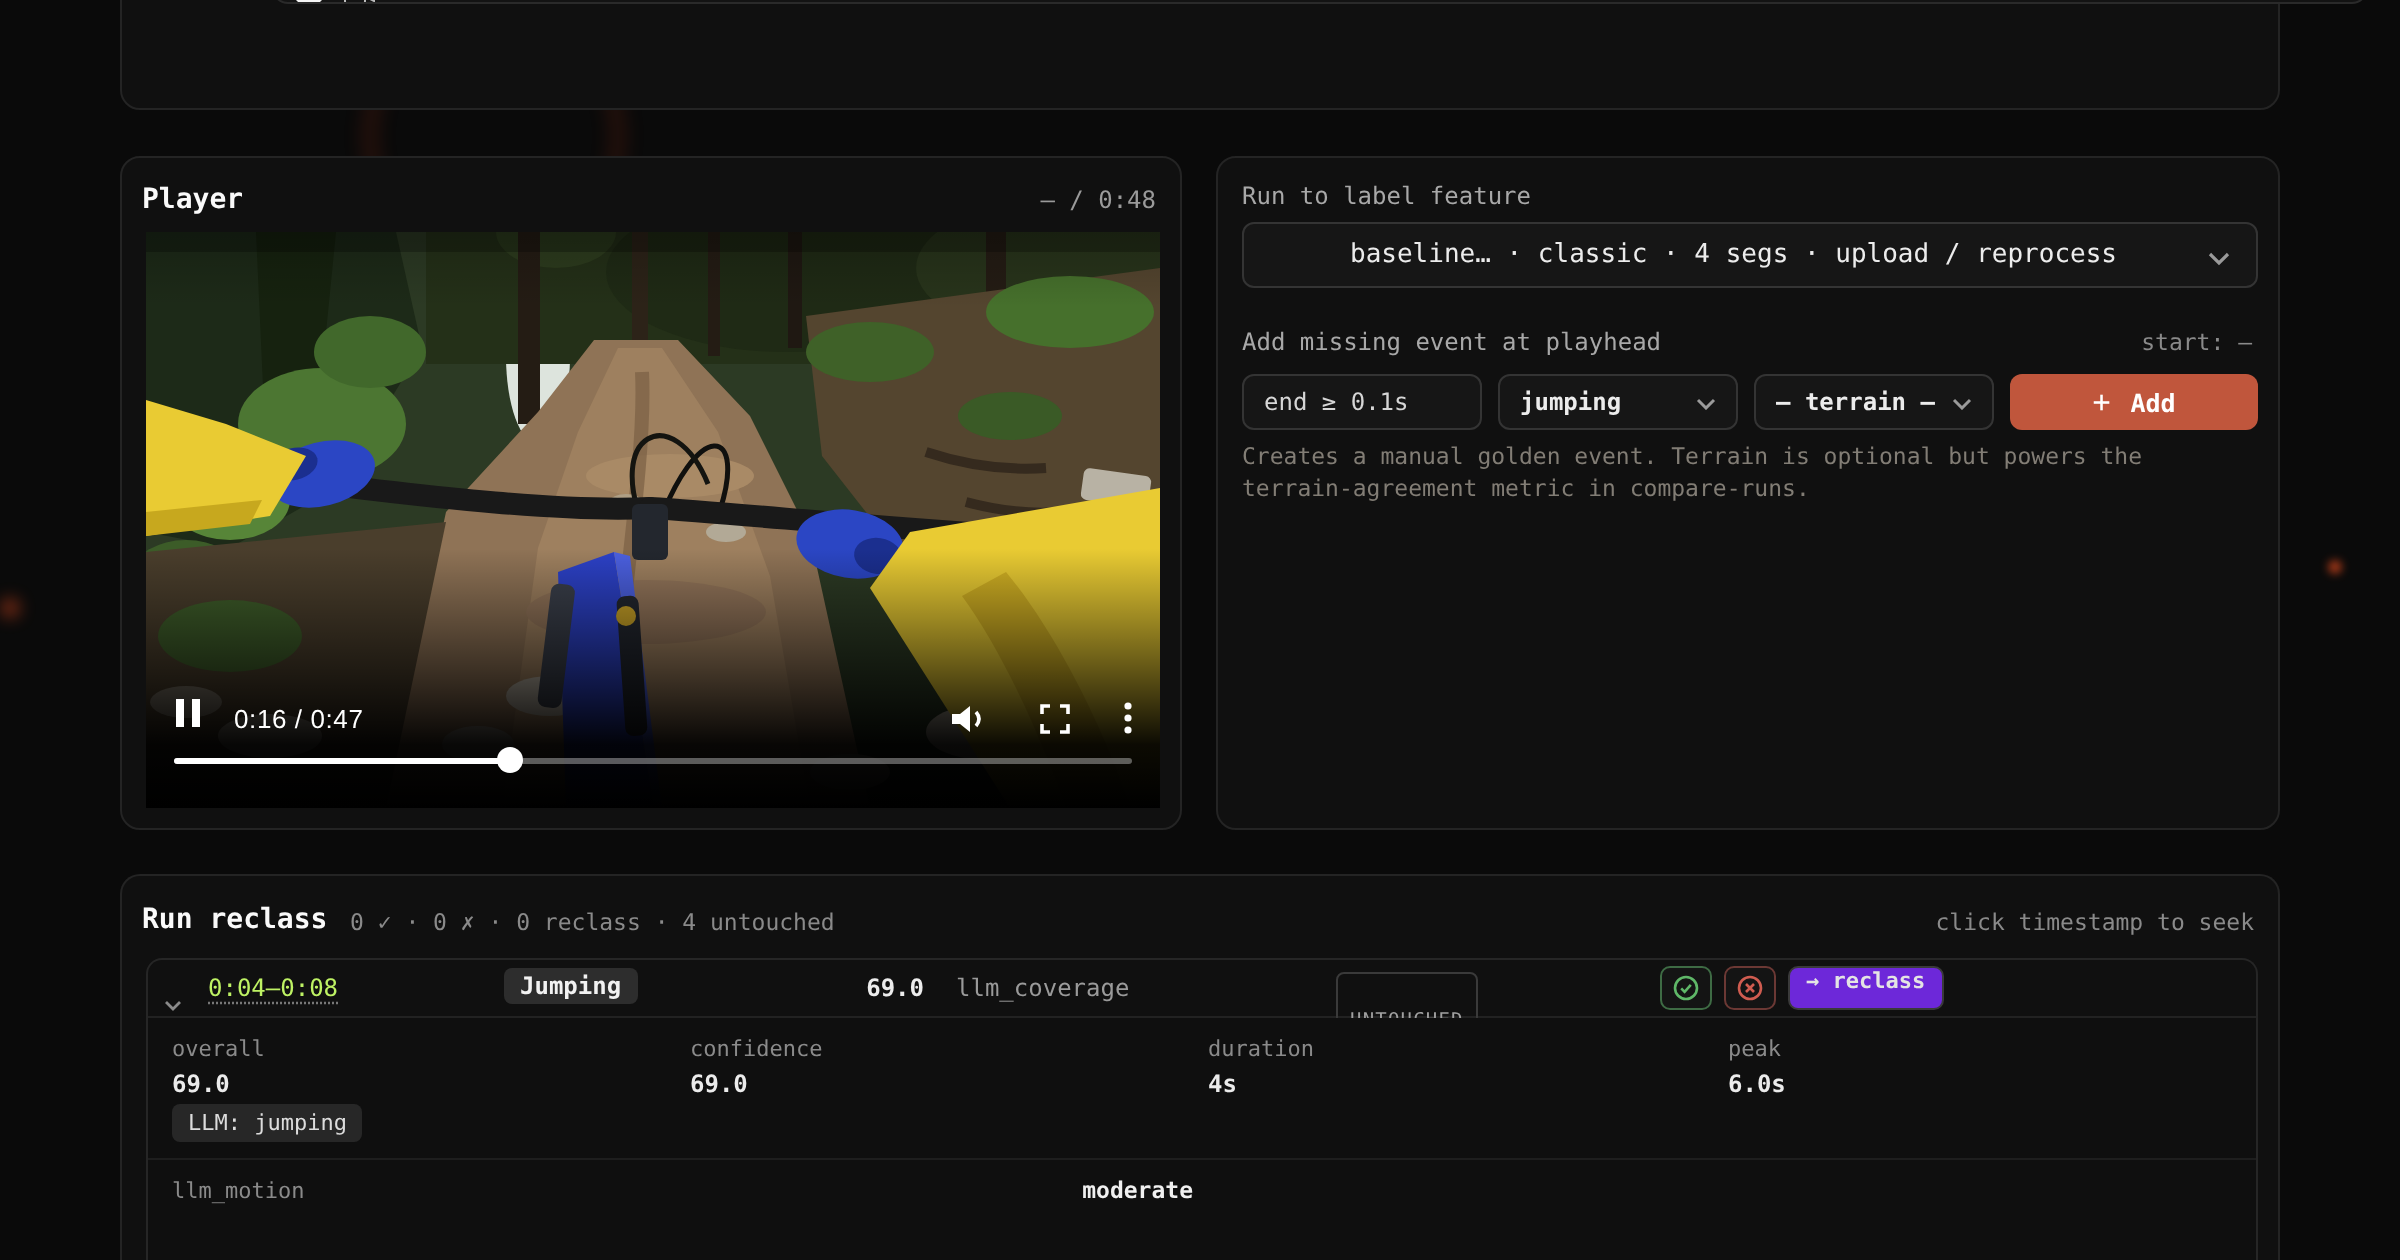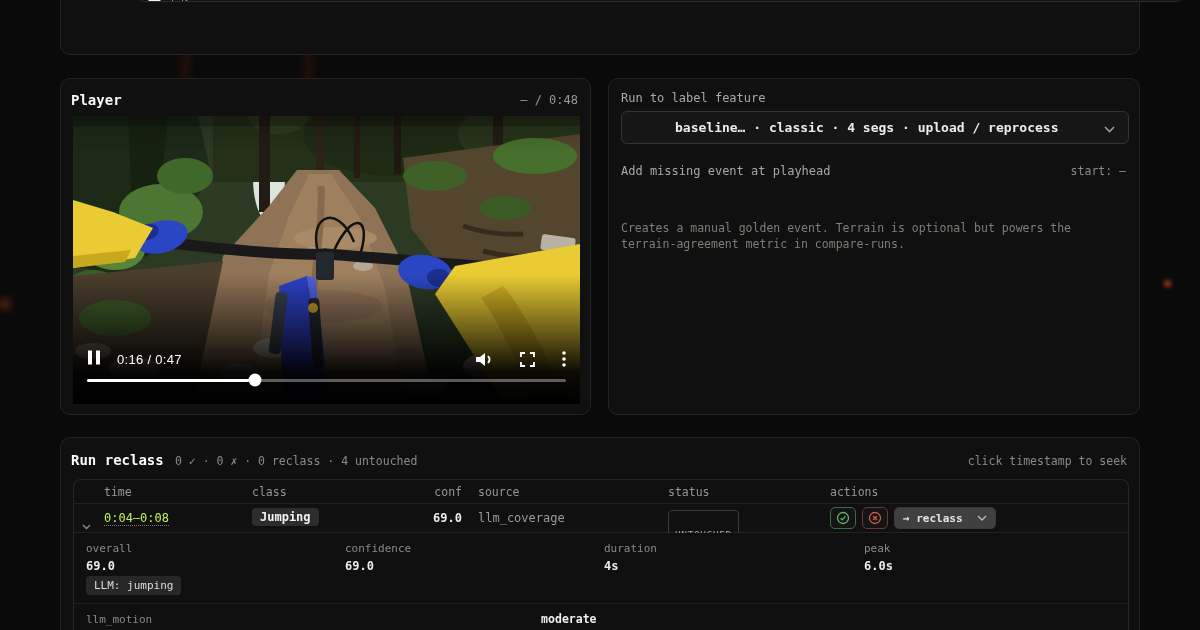--- a/index.html
+++ b/index.html
@@ -47,21 +47,21 @@
   .vfill { height:100%; background:#fff; border-radius:2px; }
   .vthumb { position:absolute; top:1px; width:13px; height:13px; border-radius:50%; background:#fff;
             transform:translate(-50%,-50%); }
 
   
   .label-card { left:608px; top:78px; width:532px; height:337px; }
   .fieldlabel { position:absolute; left:12px; top:12px; font-size:12px; color:#a8a8a8; }
   .run-select { position:absolute; left:12px; top:32px; width:508px; height:33px; background:#161616;
                 border:1px solid #343434; border-radius:6px; display:flex; align-items:center;
                 justify-content:space-between; padding:0 13px; cursor:pointer; }
-  .run-select .sel-text { font-size:13px; font-weight:bold; color:#ececec;padding-left:40px; }
+  .run-select .sel-text { font-size:13px; font-weight:normal; color:#ececec;padding-left:40px; }
   .add-row { position:absolute; left:12px; right:13px; top:85px; display:flex; justify-content:space-between; }
   .add-row .lab { font-size:12px; color:#a8a8a8; }
   .add-row .start { font-size:11.5px; color:#8a8a8a; }
   .controls-row { position:absolute; left:12px; top:108px; width:508px; height:28px; display:flex; gap:8px; }
   .ctrl-input { width:120px; background:#161616; border:1px solid #343434; border-radius:6px;
                 display:flex; align-items:center; padding:0 10px; font-size:12px; color:#d6d6d6; }
   .ctrl-select { width:120px; background:#161616; border:1px solid #343434; border-radius:6px;
                  display:flex; align-items:center; justify-content:space-between; padding:0 10px;
                  font-size:12px; font-weight:bold; color:#ececec; cursor:pointer; }
   .add-btn { flex:1; border:none; border-radius:6px; color:#fff; font-family:inherit; font-size:12.5px;
@@ -89,23 +89,23 @@
   .c-conf { position:absolute; left:330px; top:7px; width:58px; text-align:right; font-size:12px;
             font-weight:bold; color:#ececec; }
   .c-source { position:absolute; left:404px; top:7px; font-size:12px; color:#9a9a9a; }
   .c-status { position:absolute; left:594px; top:6px; border:1px solid #3a3a3a; border-radius:4px;
               padding:18px 6px; font-size:9.5px; letter-spacing:.6px; color:#a0a0a0; }
   .c-actions { position:absolute; left:756px; top:3px; display:flex; gap:6px; align-items:center; }
   .act-btn { width:26px; height:22px; border-radius:5px; display:flex; align-items:center;
              justify-content:center; cursor:pointer; background:#141414; }
   .act-approve { border:1px solid #3e6b44; }
   .act-reject  { border:1px solid #6b3834; }
-  .reclass-sel { height:22px; background:#404040; border:1px solid #3a3a3a; border-radius:5px;
+  .reclass-sel { height:22px; background:#6d28d9; border:1px solid #3a3a3a; border-radius:5px;
                  display:flex; align-items:center; gap:14px; padding:0 8px; font-size:11px;
-                 font-weight:bold; color:#e4e4e4; cursor:pointer; }
+                 font-weight:bold; color:#e4e4e4; cursor:pointer;flex-direction:column; }
   .tdetail { position:relative; height:146px; background:#0f0f0f; }
   .stat { position:absolute; top:9px; }
   .stat .sl { font-size:11px; color:#8a8a8a; }
   .stat .sv { font-size:12px; font-weight:bold; color:#ebebeb; margin-top:4px; }
   .st0{left:12px;} .st1{left:271px;} .st2{left:530px;} .st3{left:790px;}
   .llm-badge { position:absolute; left:12px; top:43px; background:#272727; border-radius:4px;
                padding:3px 8px; font-size:11px; color:#dcdcdc; }
   .kv-divider { position:absolute; left:0; right:0; top:70px; border-top:1px solid #1e1e1e; }
   .kv-row { position:absolute; left:12px; right:13px; top:71px; height:30px; display:grid;
             grid-template-columns:1fr 1fr; gap:8px; align-items:center; }
@@ -276,38 +276,53 @@
             <path d="M1,1 L5.5,5.5 L10,1"></path>
           </svg>
       </span>
     </div>
 
     <div class="add-row">
       <span class="lab">Add missing event at playhead</span>
       <span class="start">start: —</span>
     </div>
 
+    <div class="controls-row">
+      <div class="ctrl-input">end ≥ 0.1s</div>
+      <div class="ctrl-select">
+        <span>jumping</span>
+        <span>
+          <svg width="10" height="6" viewBox="0 0 10 6" fill="none" stroke="#9a9a9a" stroke-width="1.5">
+              <path d="M1,1 L5,5 L9,1"></path>
+            </svg>
+        </span>
+      </div>
+      <div class="ctrl-select">
+        <span>— terrain —</span>
+        <span>
+          <svg width="10" height="6" viewBox="0 0 10 6" fill="none" stroke="#9a9a9a" stroke-width="1.5">
+              <path d="M1,1 L5,5 L9,1"></path>
+            </svg>
+        </span>
+      </div>
+      <button class="add-btn" style="background:#c0563c;">
+        <span style="font-size:15px;font-weight:normal;">+</span>
+        <span>Add</span>
+      </button>
+    </div>
 
     <div class="helper">Creates a manual golden event. Terrain is optional but powers the terrain-agreement metric in compare-runs.</div>
   </section>
 
   <section class="card segments-card">
     <div class="seg-title">Run reclass</div>
     <div class="seg-summary">0 ✓ · 0 ✗ · 0 reclass · 4 untouched</div>
     <div class="seg-hint">click timestamp to seek</div>
 
     <div class="table">
-      <div class="thead">
-        <span class="h-time">time</span>
-        <span class="h-class">class</span>
-        <span class="h-conf">conf</span>
-        <span class="h-source">source</span>
-        <span class="h-status">status</span>
-        <span class="h-actions">actions</span>
-      </div>
 
       <div class="trow">
         <span class="row-chevron">
           <svg width="9" height="6" viewBox="0 0 9 6" fill="none" stroke="#8a8a8a" stroke-width="1.4">
               <path d="M1,1 L4.5,4.5 L8,1"></path>
             </svg>
         </span>
         <span class="c-time">0:04–0:08</span>
         <span class="c-class">Jumping</span>
         <span class="c-conf">69.0</span>

